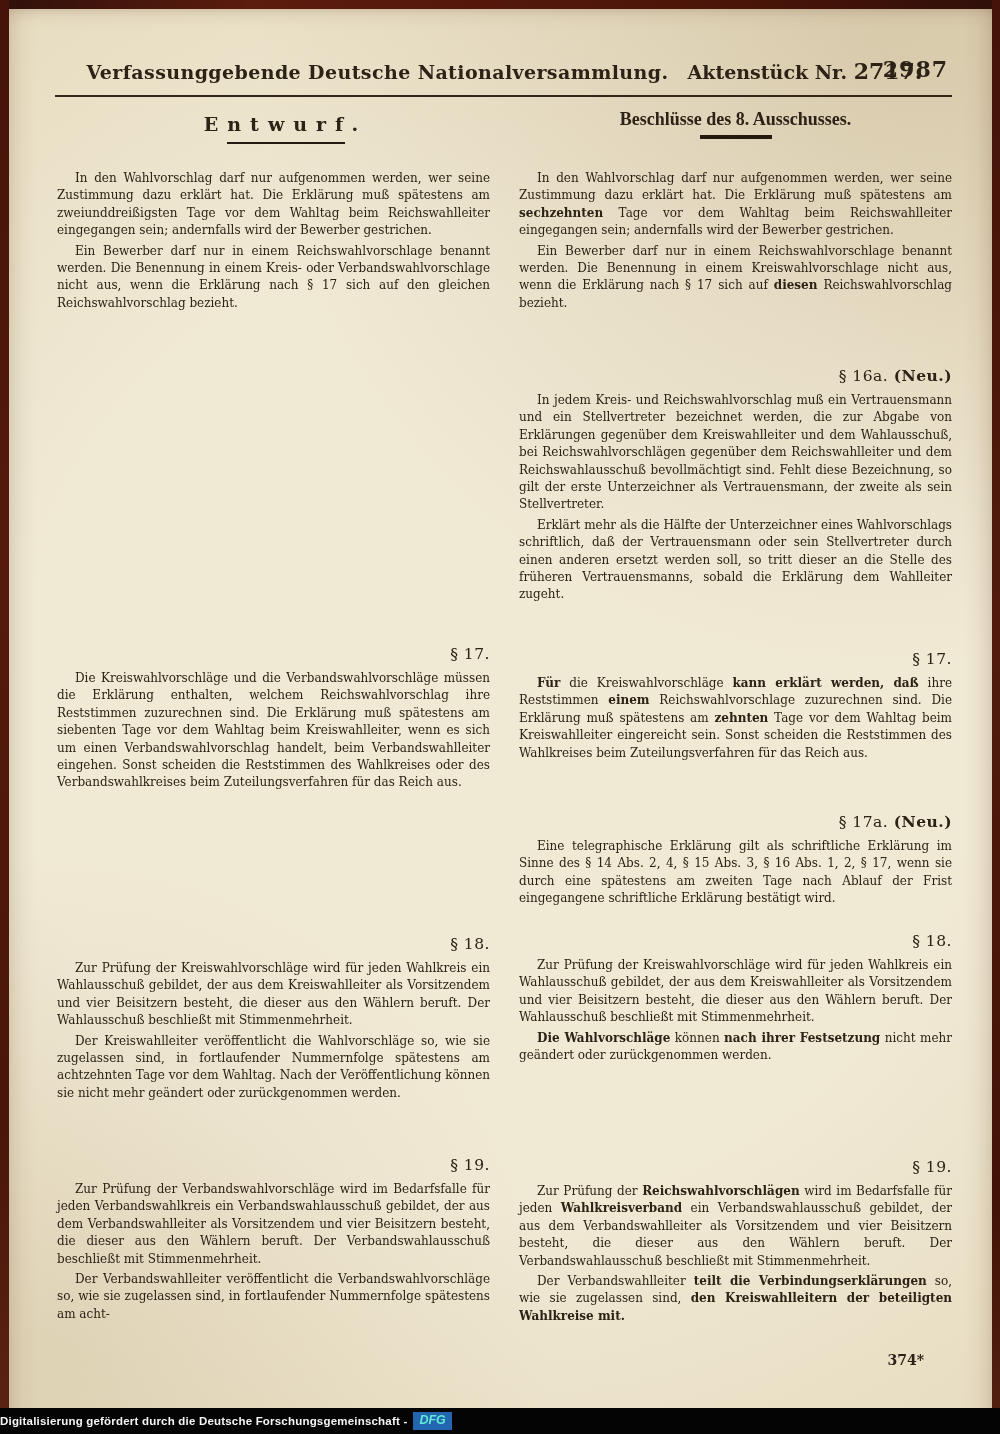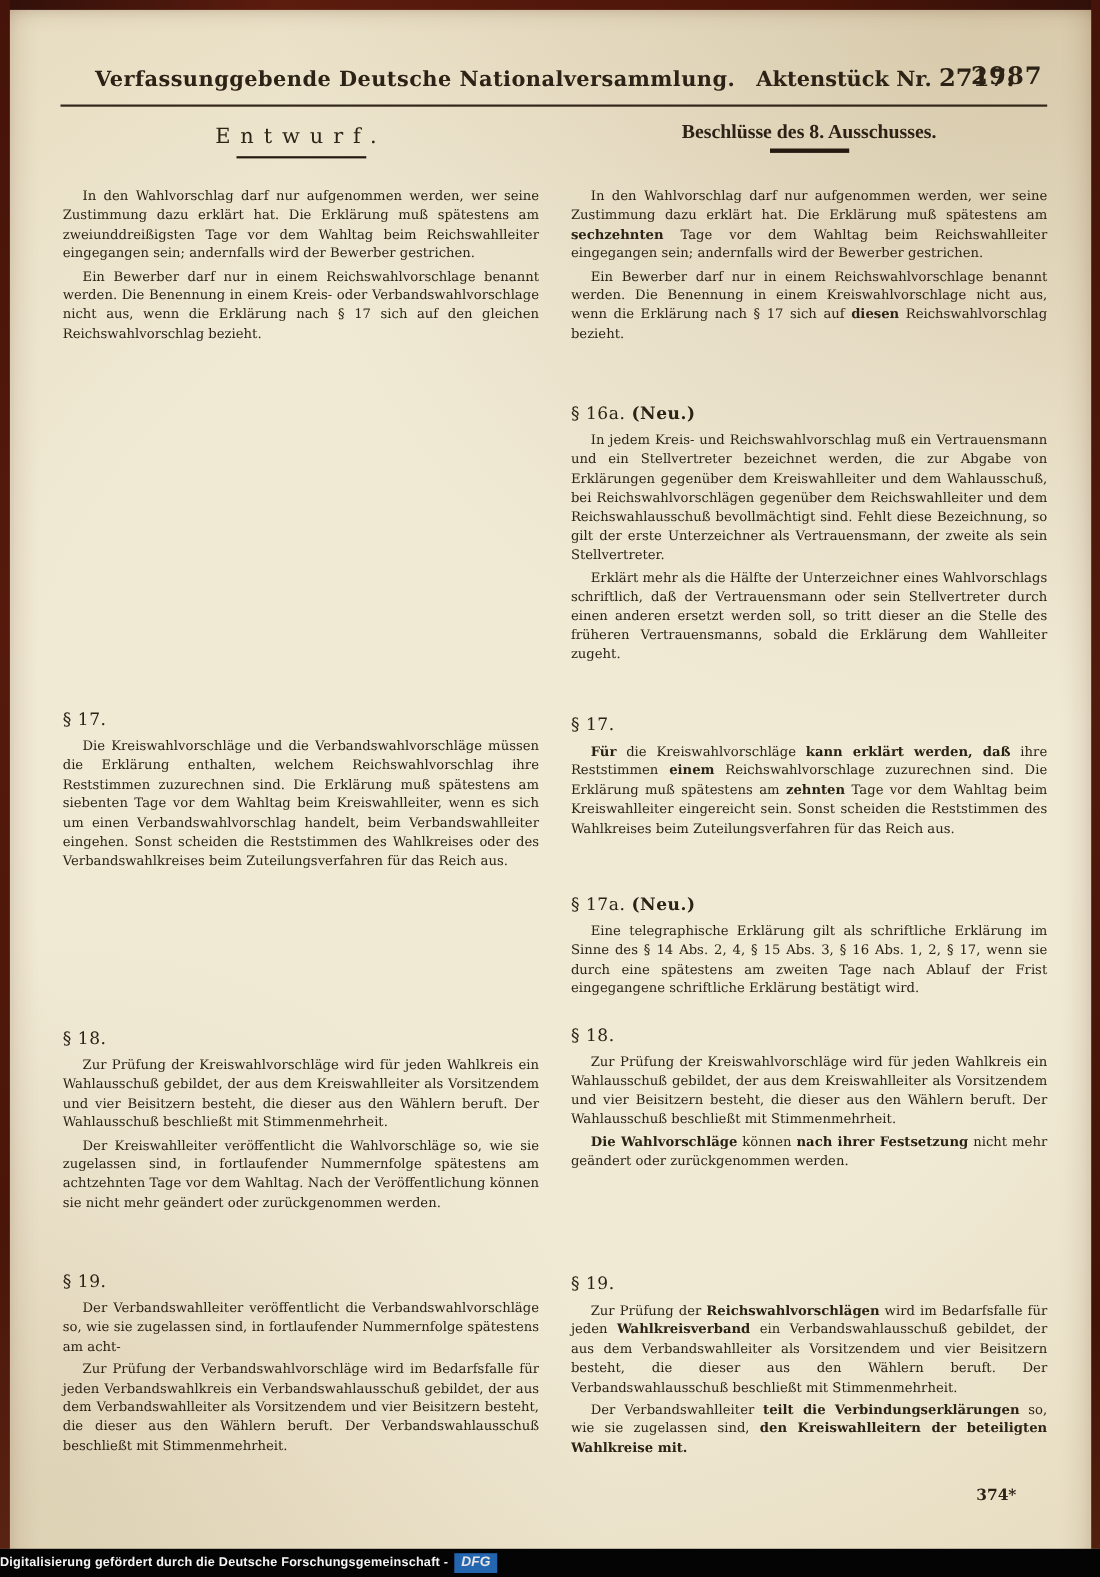--- a/index.html
+++ b/index.html
@@ -45,21 +45,21 @@
     position: absolute; top: 56px; right: 52px;
     font-weight: bold; font-size: 22px; letter-spacing: 1px;
   }
   .header-rule {
     position: absolute; top: 95px; left: 55px; right: 48px; height: 2px;
     background: #33261a;
   }
 
   
   .colhead { position: absolute; text-align: center; }
-  .colhead-left { top: 113px; left: 57px; width: 433px; }
+  .colhead-left { top: 113px; left: 69px; width: 433px; font-weight: bold; }
   .colhead-right { top: 109px; left: 519px; width: 433px; }
   .entwurf-title { font-size: 19px; letter-spacing: 9px; }
   .beschluesse-title { font-size: 18px; font-weight: bold; font-family: Liberation Serif, serif; }
   .underrule { margin: 7px auto 0; background: #241a10; }
   .underrule-left { width: 118px; height: 2px; }
   .underrule-right { width: 72px; height: 4px; margin-top: 5px; }
 
   
   .col { position: absolute; top: 168px; width: 433px; }
   .col-left { left: 57px; height: 1215px; }
@@ -72,21 +72,21 @@
   .g-l-19   { top: 988px; }
 
   .g-r-intro { top: 2px; }
   .g-r-16a  { top: 198px; }
   .g-r-17   { top: 482px; }
   .g-r-17a  { top: 644px; }
   .g-r-18   { top: 764px; }
   .g-r-19   { top: 990px; }
 
   .sec-head {
-    margin: 0 0 7px 0; text-align: left;
+    margin: 0 0 7px 0; text-align: right;
     font-size: 15.5px; font-weight: normal; letter-spacing: .5px;
   }
   .sec-head b { font-weight: bold; }
 
   .body-p {
     margin: 0 0 3px 0;
     font-size: 12px; line-height: 17.4px;
     text-align: justify; text-indent: 1.5em;
   }
   .body-p b { font-weight: bold; }
@@ -99,21 +99,21 @@
   
   .digit-bar {
     position: absolute; left: 0; right: 0; bottom: 0; height: 26px;
     background: #040404; z-index: 6;
     display: flex; align-items: center; justify-content: flex-start;
     padding-right: 4px; box-sizing: border-box;
     font-family: "Liberation Sans", "DejaVu Sans", sans-serif;
   }
   .digit-note { color: #f5f5f5; font-size: 11.5px; font-weight: bold; letter-spacing: .2px; }
   .dfg-logo {
-    margin-left: 6px; background: #2465b0; color: #e5e5e5;
+    margin-left: 6px; background: #2465b0; color: #5eead4;
     font-weight: bold; font-size: 12.5px; font-style: italic;
     padding: 2px 6px 3px; line-height: 1;
   }
 </style>
 </head>
 <body>
 
 <div class="page">
 
   <div class="edge edge-top"></div>
@@ -146,22 +146,22 @@
       <h3 class="sec-head"><span>§ 17.</span></h3>
       <p class="body-p"><span>Die Kreiswahlvorschläge und die Verbandswahlvorschläge müssen die Erklärung enthalten, welchem Reichswahlvorschlag ihre Reststimmen zuzurechnen sind. Die Erklärung muß spätestens am siebenten Tage vor dem Wahltag beim Kreiswahlleiter, wenn es sich um einen Verbandswahlvorschlag handelt, beim Verbandswahlleiter eingehen. Sonst scheiden die Reststimmen des Wahlkreises oder des Verbandswahlkreises beim Zuteilungsverfahren für das Reich aus.</span></p>
     </div>
     <div class="group g-l-18">
       <h3 class="sec-head"><span>§ 18.</span></h3>
       <p class="body-p"><span>Zur Prüfung der Kreiswahlvorschläge wird für jeden Wahlkreis ein Wahlausschuß gebildet, der aus dem Kreiswahlleiter als Vorsitzendem und vier Beisitzern besteht, die dieser aus den Wählern beruft. Der Wahlausschuß beschließt mit Stimmenmehrheit.</span></p>
       <p class="body-p"><span>Der Kreiswahlleiter veröffentlicht die Wahlvorschläge so, wie sie zugelassen sind, in fortlaufender Nummernfolge spätestens am achtzehnten Tage vor dem Wahltag. Nach der Veröffentlichung können sie nicht mehr geändert oder zurückgenommen werden.</span></p>
     </div>
     <div class="group g-l-19">
       <h3 class="sec-head"><span>§ 19.</span></h3>
+      <p class="body-p"><span>Zur Prüfung der Verbandswahlvorschläge wird im Bedarfsfalle für jeden Verbandswahlkreis ein Verbandswahlausschuß gebildet, der aus dem Verbandswahlleiter als Vorsitzendem und vier Beisitzern besteht, die dieser aus den Wählern beruft. Der Verbandswahlausschuß beschließt mit Stimmenmehrheit.</span></p>
       <p class="body-p"><span>Der Verbandswahlleiter veröffentlicht die Verbandswahlvorschläge so, wie sie zugelassen sind, in fortlaufender Nummernfolge spätestens am acht-</span></p>
-      <p class="body-p"><span>Zur Prüfung der Verbandswahlvorschläge wird im Bedarfsfalle für jeden Verbandswahlkreis ein Verbandswahlausschuß gebildet, der aus dem Verbandswahlleiter als Vorsitzendem und vier Beisitzern besteht, die dieser aus den Wählern beruft. Der Verbandswahlausschuß beschließt mit Stimmenmehrheit.</span></p>
     </div>
   </section>
 
   <section class="col col-right">
     <div class="group g-r-intro">
       <p class="body-p"><span>In den Wahlvorschlag darf nur aufgenommen werden, wer seine Zustimmung dazu erklärt hat. Die Erklärung muß spätestens am </span><b>sechzehnten</b><span> Tage vor dem Wahltag beim Reichswahlleiter eingegangen sein; andernfalls wird der Bewerber gestrichen.</span></p>
       <p class="body-p"><span>Ein Bewerber darf nur in einem Reichswahlvorschlage benannt werden. Die Benennung in einem Kreiswahlvorschlage nicht aus, wenn die Erklärung nach § 17 sich auf </span><b>diesen</b><span> Reichswahlvorschlag bezieht.</span></p>
     </div>
     <div class="group g-r-16a">
       <h3 class="sec-head"><span>§ 16a. </span><b>(Neu.)</b></h3>

